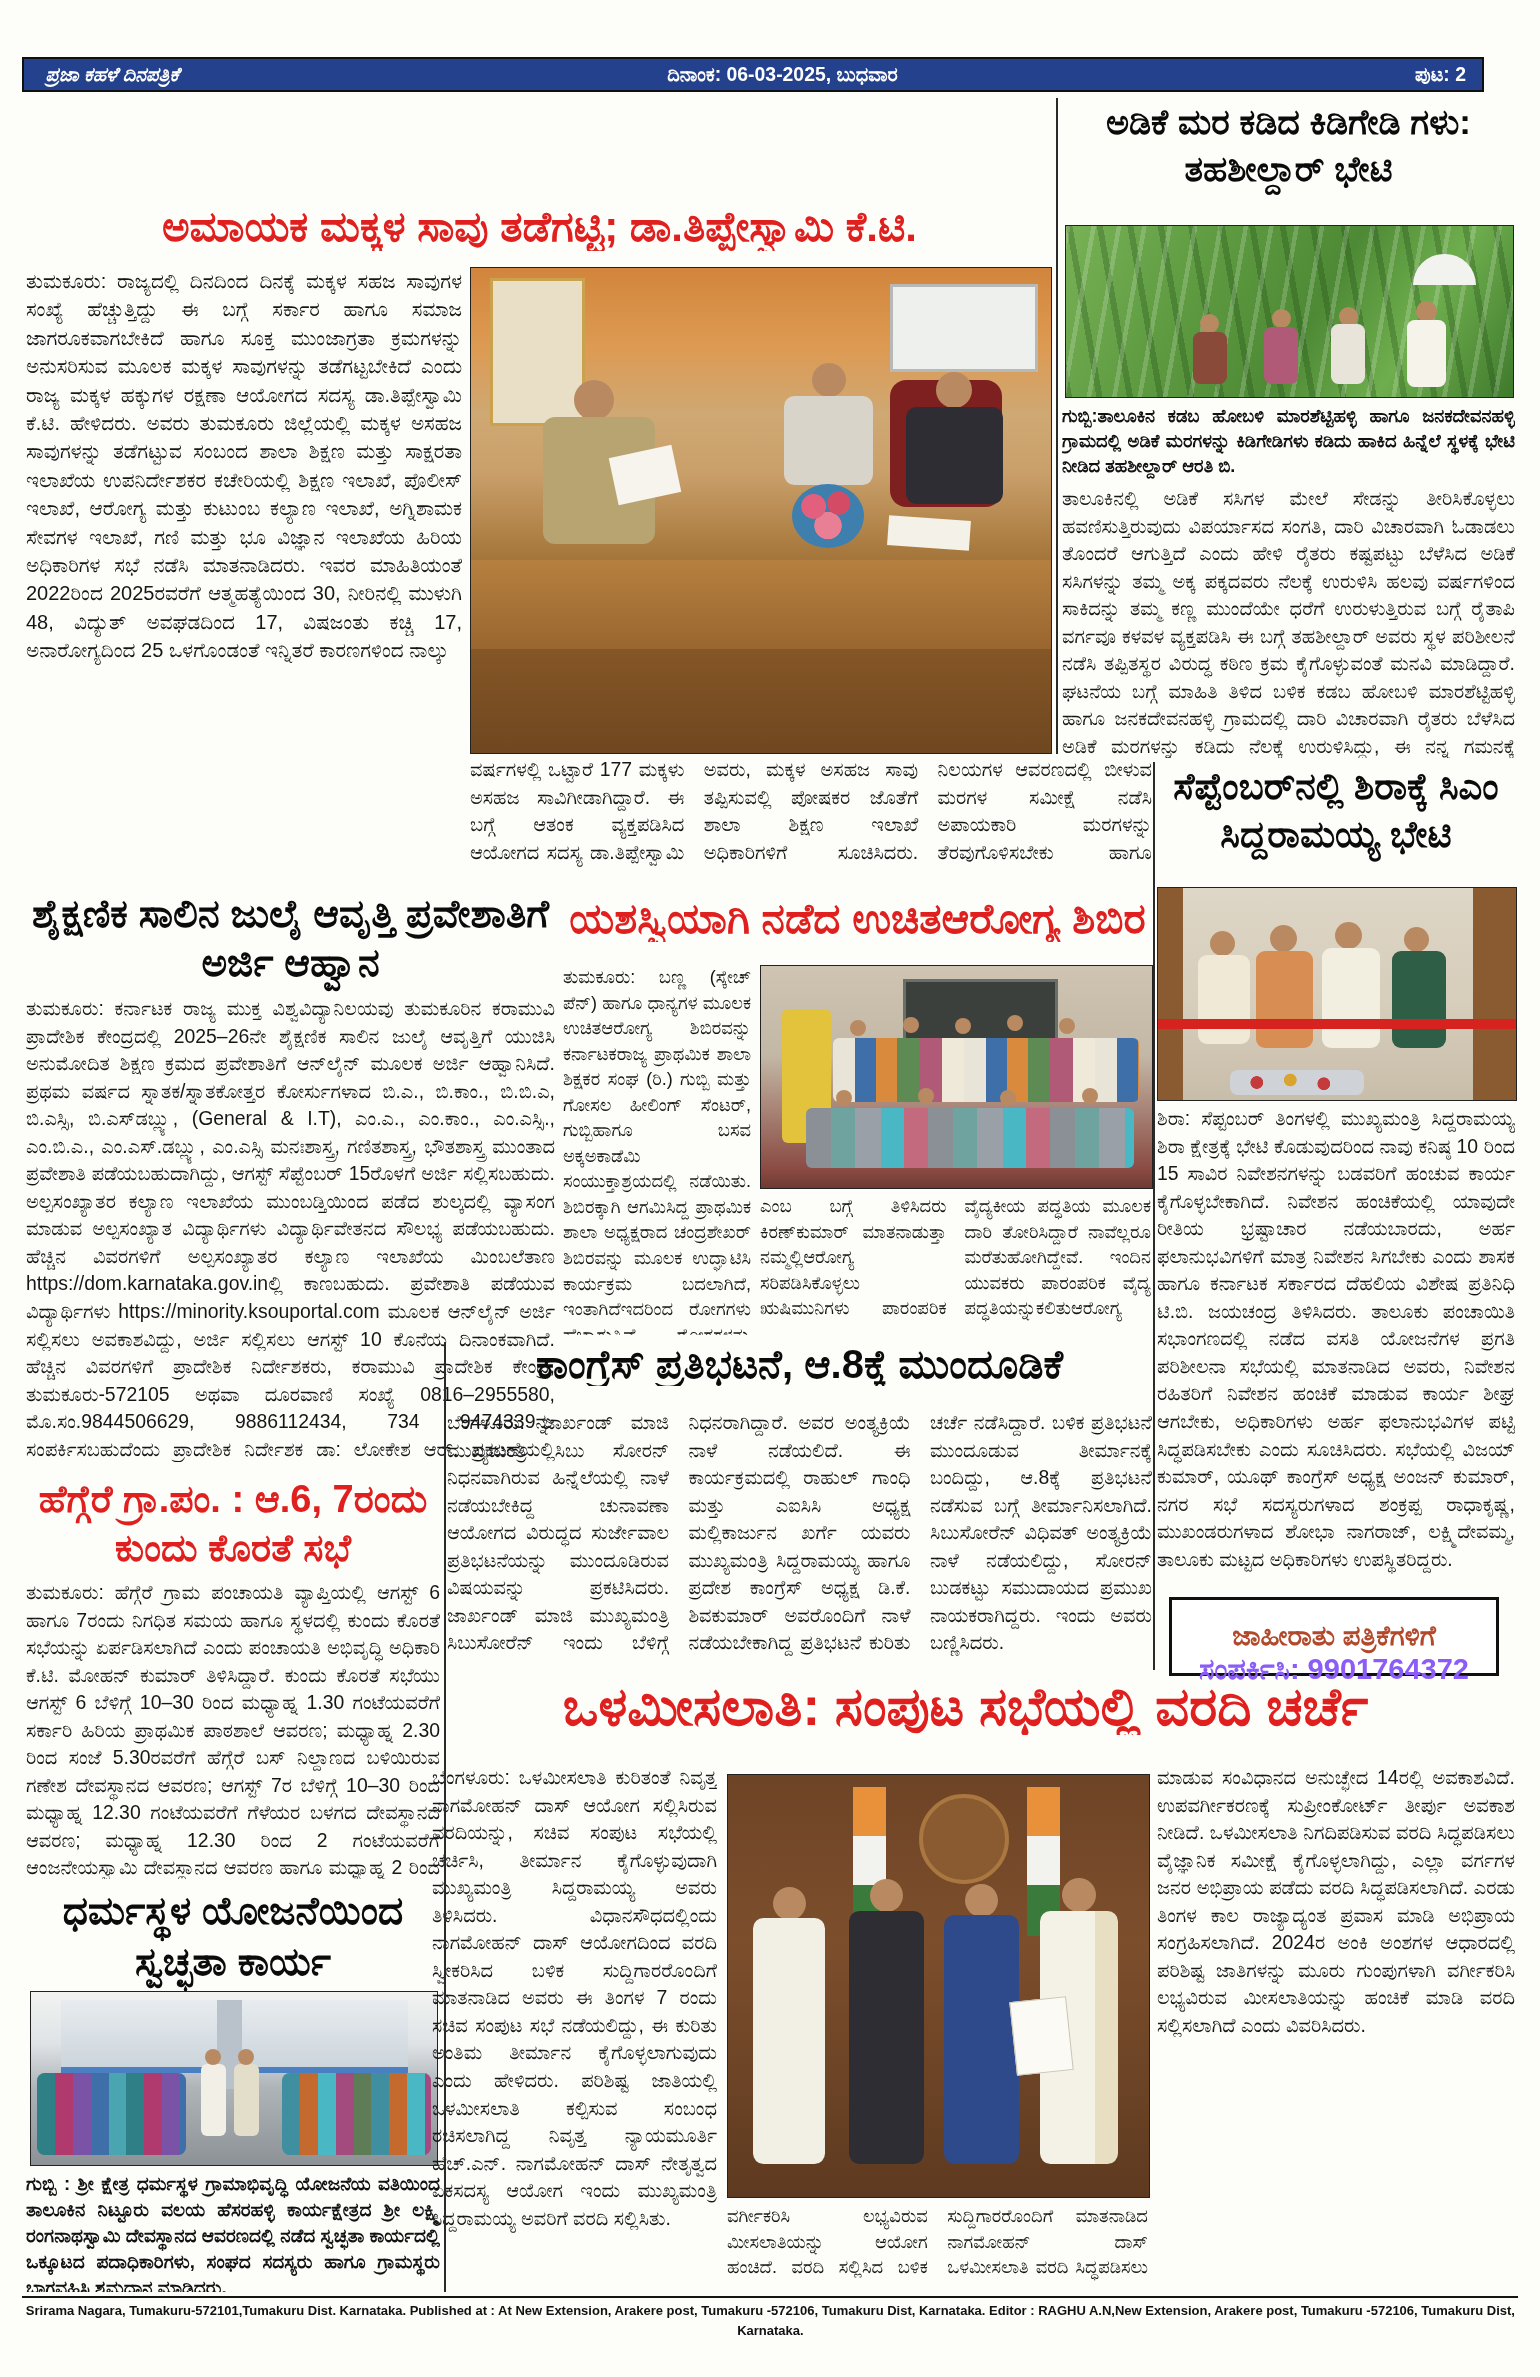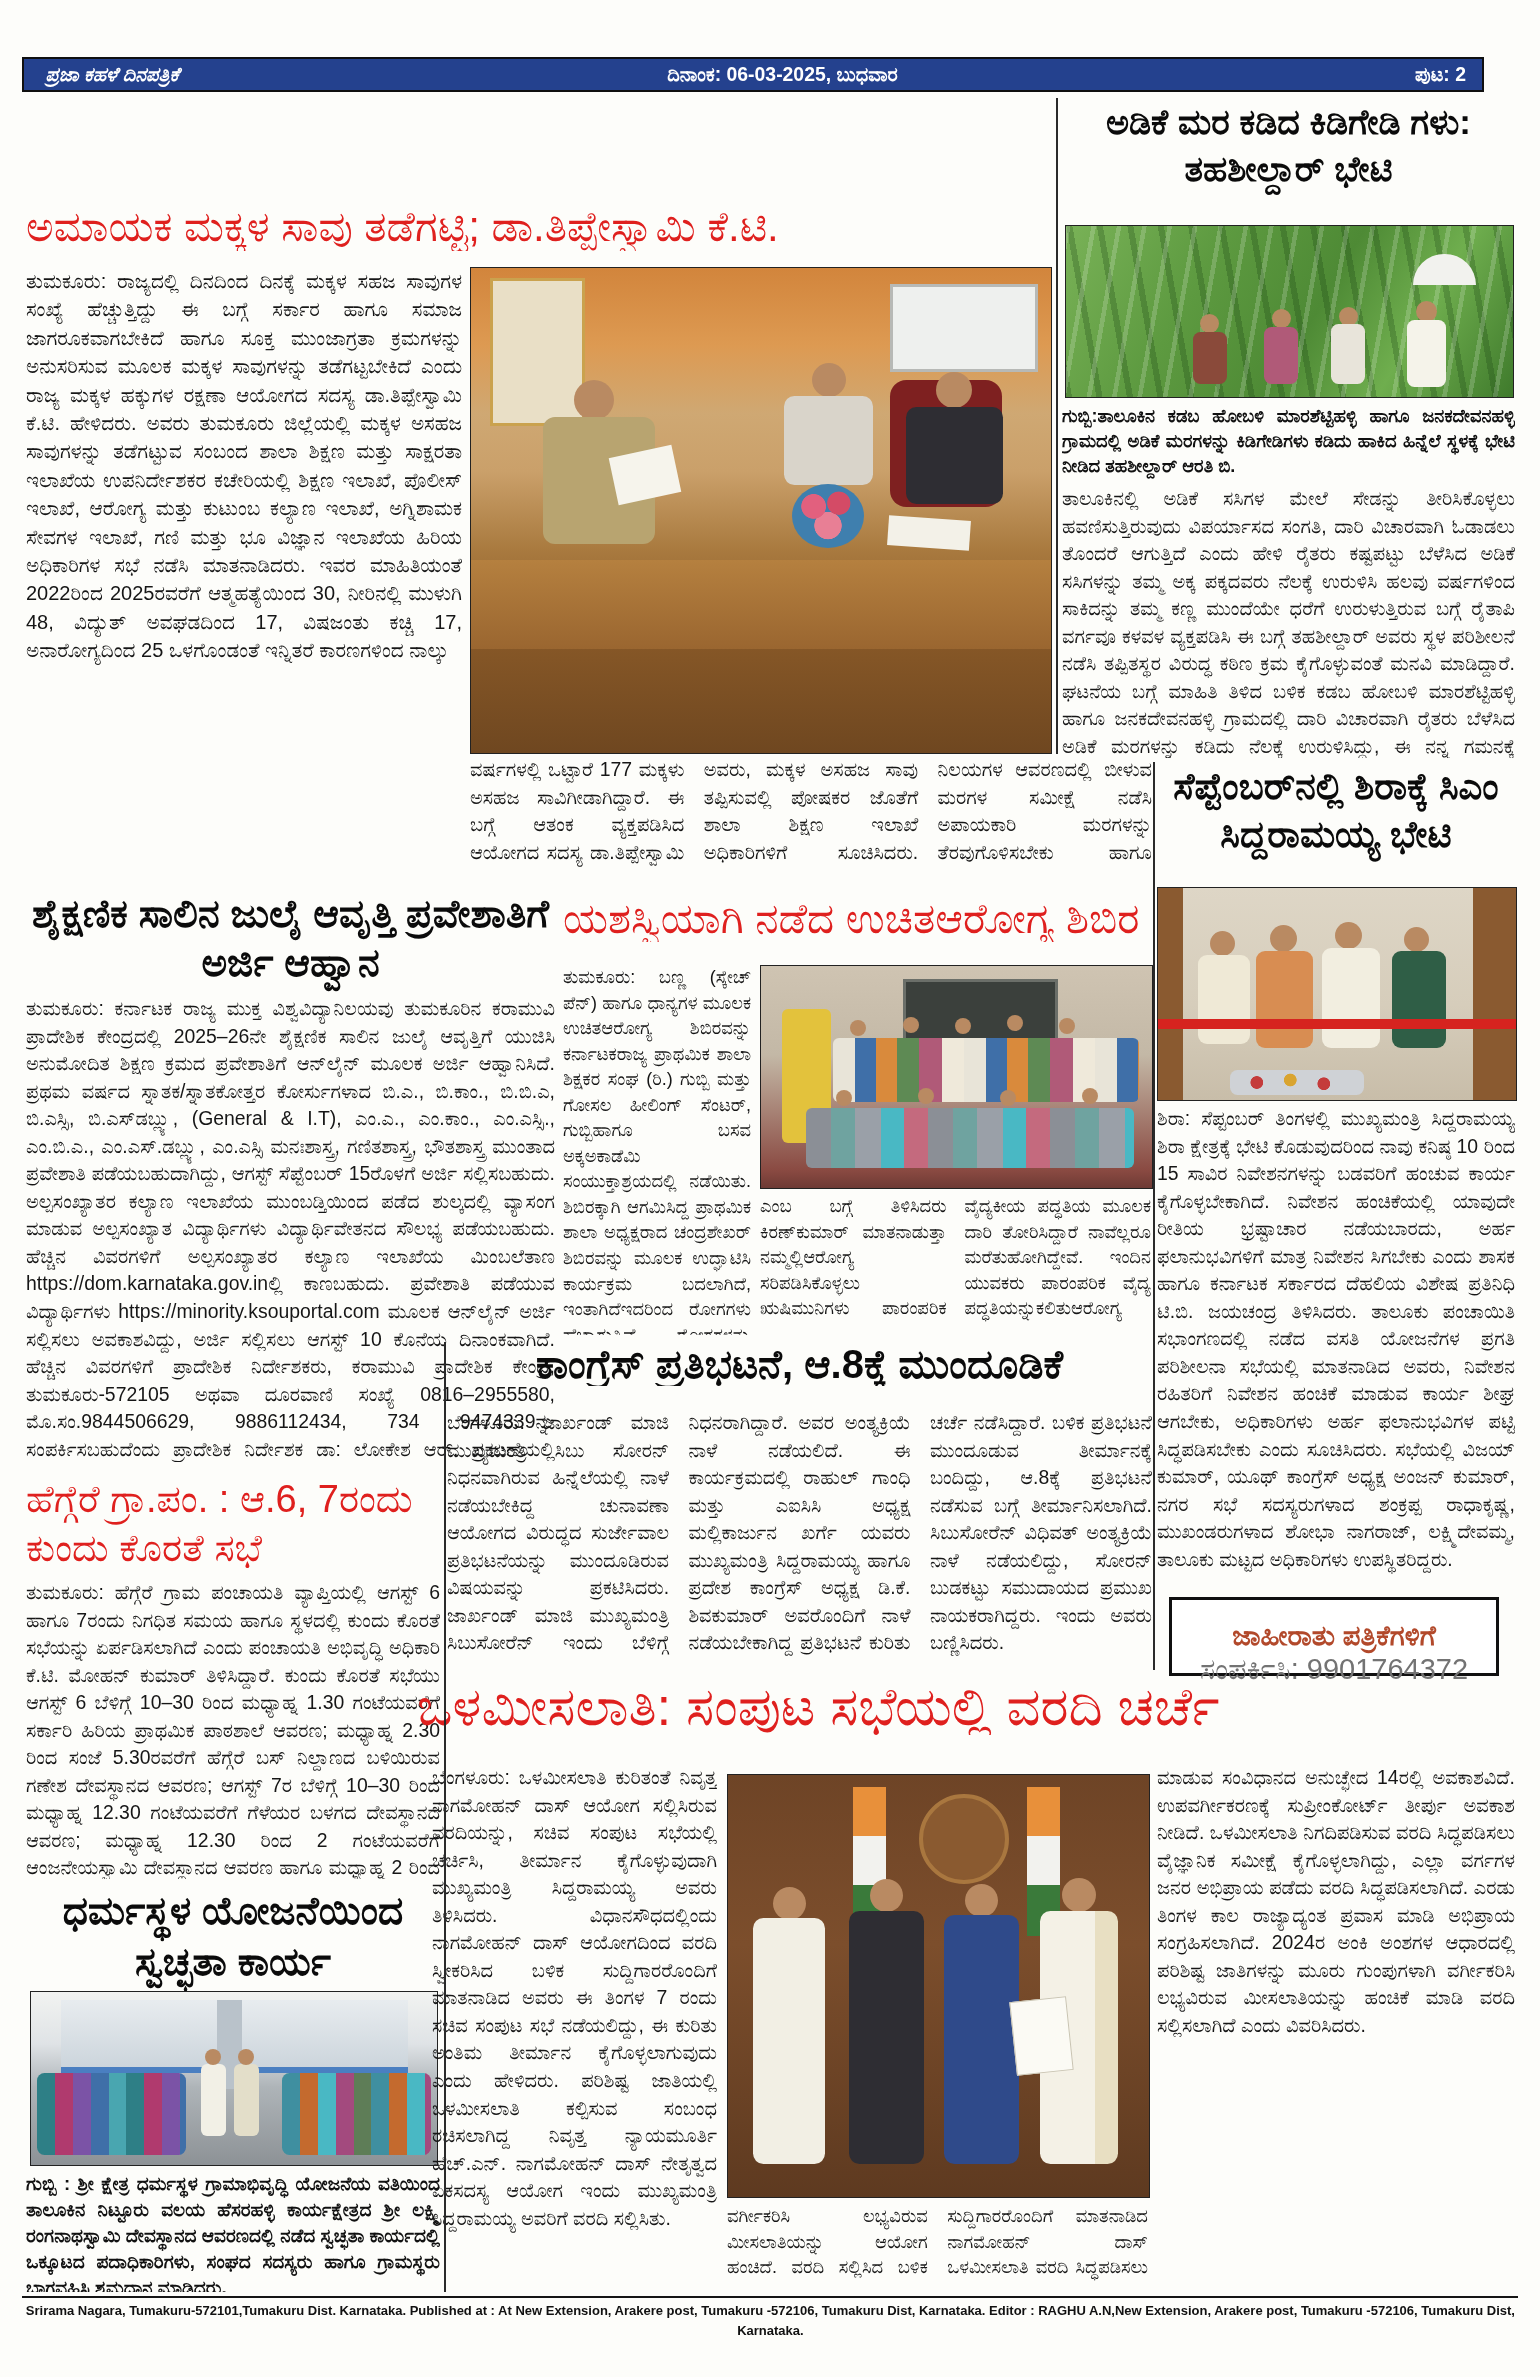--- a/index.html
+++ b/index.html
@@ -2,21 +2,21 @@
 <html style="font-size:12px"><head>
 <meta charset="utf-8">
 <style>
   html,body{margin:0;padding:0;background:#e8e8e4;}
   #paper{position:relative;width:1541px;height:2377px;background:#fdfdfa;margin:0 auto;
          font-family:"Liberation Sans","DejaVu Sans",sans-serif;color:#121212;overflow:hidden;}
   .abs{position:absolute;}
   .body-text{font-size:19.4px;line-height:1.42;text-align:justify;color:#161616;font-weight:500;overflow:hidden;}
   .cap{font-weight:700;font-size:18px;line-height:1.4;text-align:justify;color:#111;overflow:hidden;}
   .head-black{font-weight:800;color:#0b0b0b;text-align:center;}
-  .head-red{font-weight:400;color:#df201e;}
+  .head-red{font-weight:700;color:#df201e;text-align:center;}
   .vline{width:1.5px;background:#2a2a2a;}
   .hline{height:1.5px;background:#151515;}
   .photo{border:1.5px solid #222;overflow:hidden;position:absolute;}
   .ph-shape{position:absolute;}
   .head-c{border-radius:50%;background:#b98a62;}
   #header-bar{background:#24418e;border:2.2px solid #101010;display:flex;align-items:center;}
   #ad-box{border:3px solid #101010;display:flex;flex-direction:column;align-items:center;justify-content:center;background:#fff;}
 </style>
 </head>
 <body>
@@ -110,21 +110,21 @@
     <div class="ph-shape head-c" style="left:246px;top:39px;width:25px;height:25px;"></div>
     <div class="ph-shape" style="left:234px;top:63px;width:54px;height:97px;background:#2f5e46;border-radius:9px;"></div>
     <div class="ph-shape" style="left:0;top:131px;width:100%;height:10.4px;background:#d6231f;"></div>
     <div class="ph-shape" style="left:72px;top:182px;width:134px;height:25px;background:radial-gradient(circle at 20% 50%,#c43b3b 6px,transparent 6.7px),radial-gradient(circle at 45% 40%,#d9a430 6px,transparent 6.7px),radial-gradient(circle at 70% 55%,#c43b3b 6px,transparent 6.7px),#cfd2d6;border-radius:7.5px;"></div>
   </div>
 
   <div class="abs body-text" style="left:1157px;top:1105px;width:358px;height:483px;">ಶಿರಾ: ಸೆಪ್ಟಂಬರ್ ತಿಂಗಳಲ್ಲಿ ಮುಖ್ಯಮಂತ್ರಿ ಸಿದ್ದರಾಮಯ್ಯ ಶಿರಾ ಕ್ಷೇತ್ರಕ್ಕೆ ಭೇಟಿ ಕೊಡುವುದರಿಂದ ನಾವು ಕನಿಷ್ಠ 10 ರಿಂದ 15 ಸಾವಿರ ನಿವೇಶನಗಳನ್ನು ಬಡವರಿಗೆ ಹಂಚುವ ಕಾರ್ಯ ಕೈಗೊಳ್ಳಬೇಕಾಗಿದೆ. ನಿವೇಶನ ಹಂಚಿಕೆಯಲ್ಲಿ ಯಾವುದೇ ರೀತಿಯ ಭ್ರಷ್ಟಾಚಾರ ನಡೆಯಬಾರದು, ಅರ್ಹ ಫಲಾನುಭವಿಗಳಿಗೆ ಮಾತ್ರ ನಿವೇಶನ ಸಿಗಬೇಕು ಎಂದು ಶಾಸಕ ಹಾಗೂ ಕರ್ನಾಟಕ ಸರ್ಕಾರದ ದೆಹಲಿಯ ವಿಶೇಷ ಪ್ರತಿನಿಧಿ ಟಿ.ಬಿ. ಜಯಚಂದ್ರ ತಿಳಿಸಿದರು. ತಾಲೂಕು ಪಂಚಾಯಿತಿ ಸಭಾಂಗಣದಲ್ಲಿ ನಡೆದ ವಸತಿ ಯೋಜನೆಗಳ ಪ್ರಗತಿ ಪರಿಶೀಲನಾ ಸಭೆಯಲ್ಲಿ ಮಾತನಾಡಿದ ಅವರು, ನಿವೇಶನ ರಹಿತರಿಗೆ ನಿವೇಶನ ಹಂಚಿಕೆ ಮಾಡುವ ಕಾರ್ಯ ಶೀಘ್ರ ಆಗಬೇಕು, ಅಧಿಕಾರಿಗಳು ಅರ್ಹ ಫಲಾನುಭವಿಗಳ ಪಟ್ಟಿ ಸಿದ್ಧಪಡಿಸಬೇಕು ಎಂದು ಸೂಚಿಸಿದರು. ಸಭೆಯಲ್ಲಿ ವಿಜಯ್ ಕುಮಾರ್, ಯೂಥ್ ಕಾಂಗ್ರೆಸ್ ಅಧ್ಯಕ್ಷ ಅಂಜನ್ ಕುಮಾರ್, ನಗರ ಸಭೆ ಸದಸ್ಯರುಗಳಾದ ಶಂಕ್ರಪ್ಪ ರಾಧಾಕೃಷ್ಣ, ಮುಖಂಡರುಗಳಾದ ಶೋಭಾ ನಾಗರಾಜ್, ಲಕ್ಷ್ಮಿದೇವಮ್ಮ, ತಾಲೂಕು ಮಟ್ಟದ ಅಧಿಕಾರಿಗಳು ಉಪಸ್ಥಿತರಿದ್ದರು.</div>
 
   <div id="ad-box" class="abs" style="left:1169px;top:1597px;width:324px;height:73px;">
     <div style="color:#b2492b;font-size:27.6px;font-weight:800;line-height:1.2;margin-top:32px;">ಜಾಹೀರಾತು ಪತ್ರಿಕೆಗಳಿಗೆ</div>
-    <div style="color:#737373;font-size:29px;font-weight:400;line-height:1.2;">ಸಂಪರ್ಕಿಸಿ: 9901764372</div>
+    <div style="color:#8b5cf6;font-size:29px;font-weight:700;line-height:1.2;">ಸಂಪರ್ಕಿಸಿ: 9901764372</div>
   </div>
 
   <div class="abs head-red" style="left:26px;top:1475px;width:414px;font-size:38px;line-height:1.3;">ಹೆಗ್ಗೆರೆ ಗ್ರಾ.ಪಂ. : ಆ.6, 7ರಂದು ಕುಂದು ಕೊರತೆ ಸಭೆ</div>
   <div class="abs body-text" style="left:26px;top:1579px;width:414px;height:300px;">ತುಮಕೂರು: ಹೆಗ್ಗೆರೆ ಗ್ರಾಮ ಪಂಚಾಯತಿ ವ್ಯಾಪ್ತಿಯಲ್ಲಿ ಆಗಸ್ಟ್ 6 ಹಾಗೂ 7ರಂದು ನಿಗಧಿತ ಸಮಯ ಹಾಗೂ ಸ್ಥಳದಲ್ಲಿ ಕುಂದು ಕೊರತೆ ಸಭೆಯನ್ನು ಏರ್ಪಡಿಸಲಾಗಿದೆ ಎಂದು ಪಂಚಾಯತಿ ಅಭಿವೃದ್ಧಿ ಅಧಿಕಾರಿ ಕೆ.ಟಿ. ಮೋಹನ್ ಕುಮಾರ್ ತಿಳಿಸಿದ್ದಾರೆ. ಕುಂದು ಕೊರತೆ ಸಭೆಯು ಆಗಸ್ಟ್ 6 ಬೆಳಿಗ್ಗೆ 10–30 ರಿಂದ ಮಧ್ಯಾಹ್ನ 1.30 ಗಂಟೆಯವರೆಗೆ ಸರ್ಕಾರಿ ಹಿರಿಯ ಪ್ರಾಥಮಿಕ ಪಾಠಶಾಲೆ ಆವರಣ; ಮಧ್ಯಾಹ್ನ 2.30 ರಿಂದ ಸಂಜೆ 5.30ರವರೆಗೆ ಹೆಗ್ಗೆರೆ ಬಸ್ ನಿಲ್ದಾಣದ ಬಳಿಯಿರುವ ಗಣೇಶ ದೇವಸ್ಥಾನದ ಆವರಣ; ಆಗಸ್ಟ್ 7ರ ಬೆಳಿಗ್ಗೆ 10–30 ರಿಂದ ಮಧ್ಯಾಹ್ನ 12.30 ಗಂಟೆಯವರೆಗೆ ಗೆಳೆಯರ ಬಳಗದ ದೇವಸ್ಥಾನದ ಆವರಣ; ಮಧ್ಯಾಹ್ನ 12.30 ರಿಂದ 2 ಗಂಟೆಯವರೆಗೆ ಆಂಜನೇಯಸ್ವಾಮಿ ದೇವಸ್ಥಾನದ ಆವರಣ ಹಾಗೂ ಮಧ್ಯಾಹ್ನ 2 ರಿಂದ ಸಂಜೆ 5 ಗಂಟೆಯವರೆಗೆ ವಕ್ಕೋಡಿ ಹಾಲಿನ ಡೈರಿ ಮುಂಭಾಗದ ಅರಳಿಕಟ್ಟೆ ಬಳಿ ನಡೆಯಲಿದೆ. ಸಭೆಯನ್ನು ತಾಲ್ಲೂಕು ಪಂಚಾಯತ್ ಕಾರ್ಯನಿರ್ವಾಹಕ ಅಧಿಕಾರಿ ಹರ್ಷಕುಮಾರ್ ಕೆ. ಅವರ ನೇತೃತ್ವದಲ್ಲಿ ಗ್ರಾಮ ಪಂಚಾಯತಿ ಅಧ್ಯಕ್ಷರು, ಉಪಾಧ್ಯಕ್ಷರು ಹಾಗೂ ಸದಸ್ಯರ ಸಮ್ಮುಖದಲ್ಲಿ ನಡೆಸಲಾಗುವುದು ಎಂದು ಅವರು ತಿಳಿಸಿದ್ದಾರೆ.</div>
 
   <div class="abs head-black" style="left:26px;top:1886px;width:414px;font-size:39px;line-height:1.3;">ಧರ್ಮಸ್ಥಳ ಯೋಜನೆಯಿಂದ ಸ್ವಚ್ಛತಾ ಕಾರ್ಯ</div>
 
   <div class="photo" style="left:30px;top:1991px;width:406px;height:173px;background:linear-gradient(180deg,#f2f3f1 0%,#dfe3e6 30%,#aeb4b8 55%,#8d9296 100%);">
     <div class="ph-shape" style="left:30px;top:7.5px;width:347px;height:67px;background:linear-gradient(180deg,#e8ecef,#ccd5dc);border-bottom:6px solid #4a7fc1;"></div>
     <div class="ph-shape" style="left:186px;top:7.5px;width:25px;height:89px;background:#b9c2ca;"></div>

